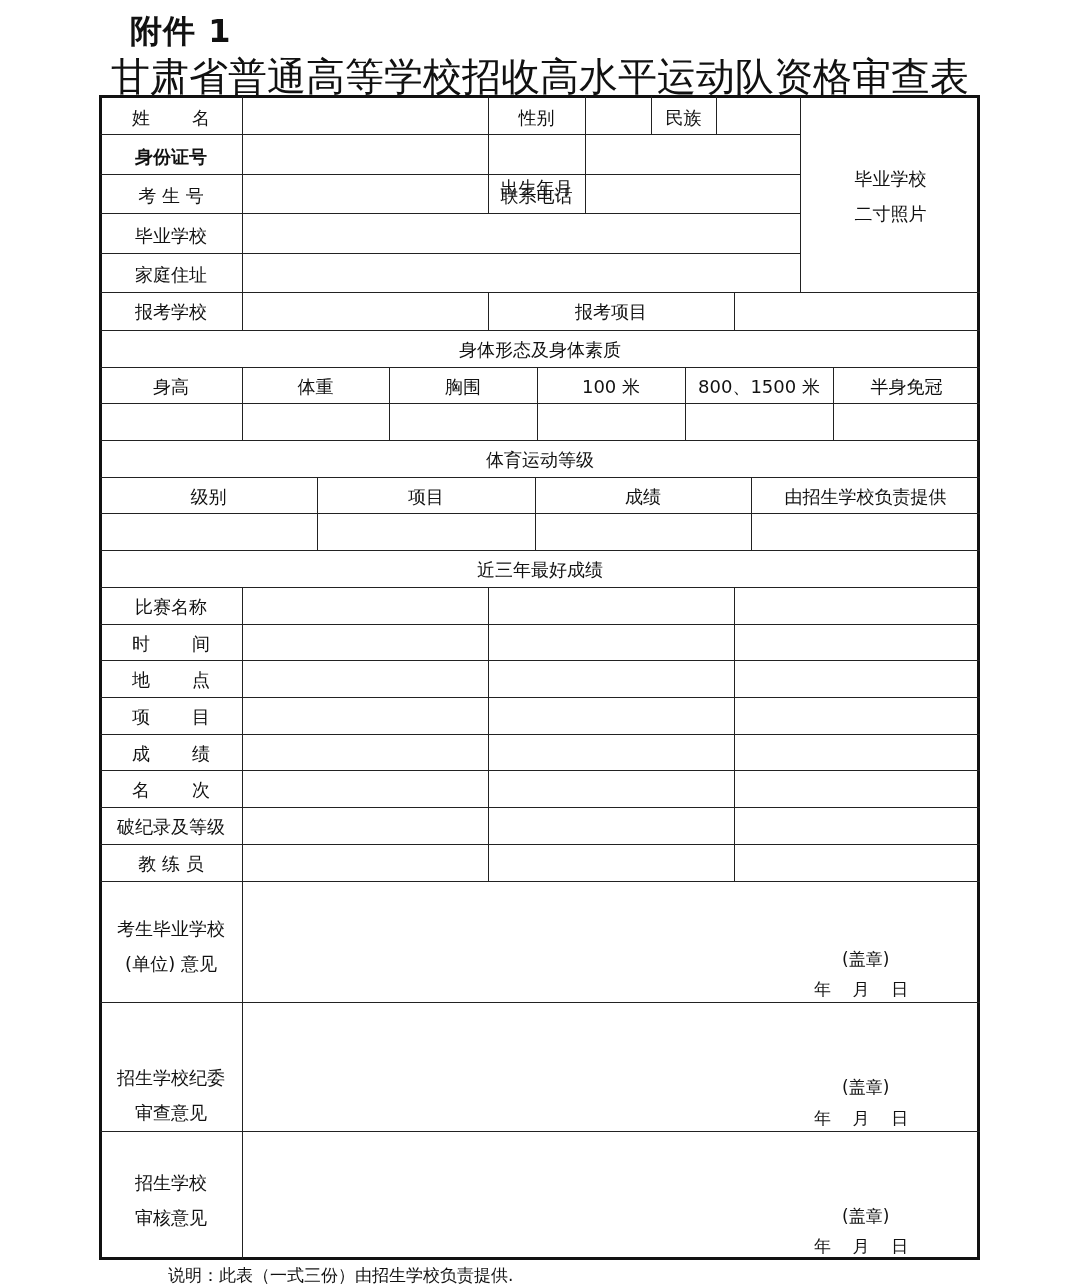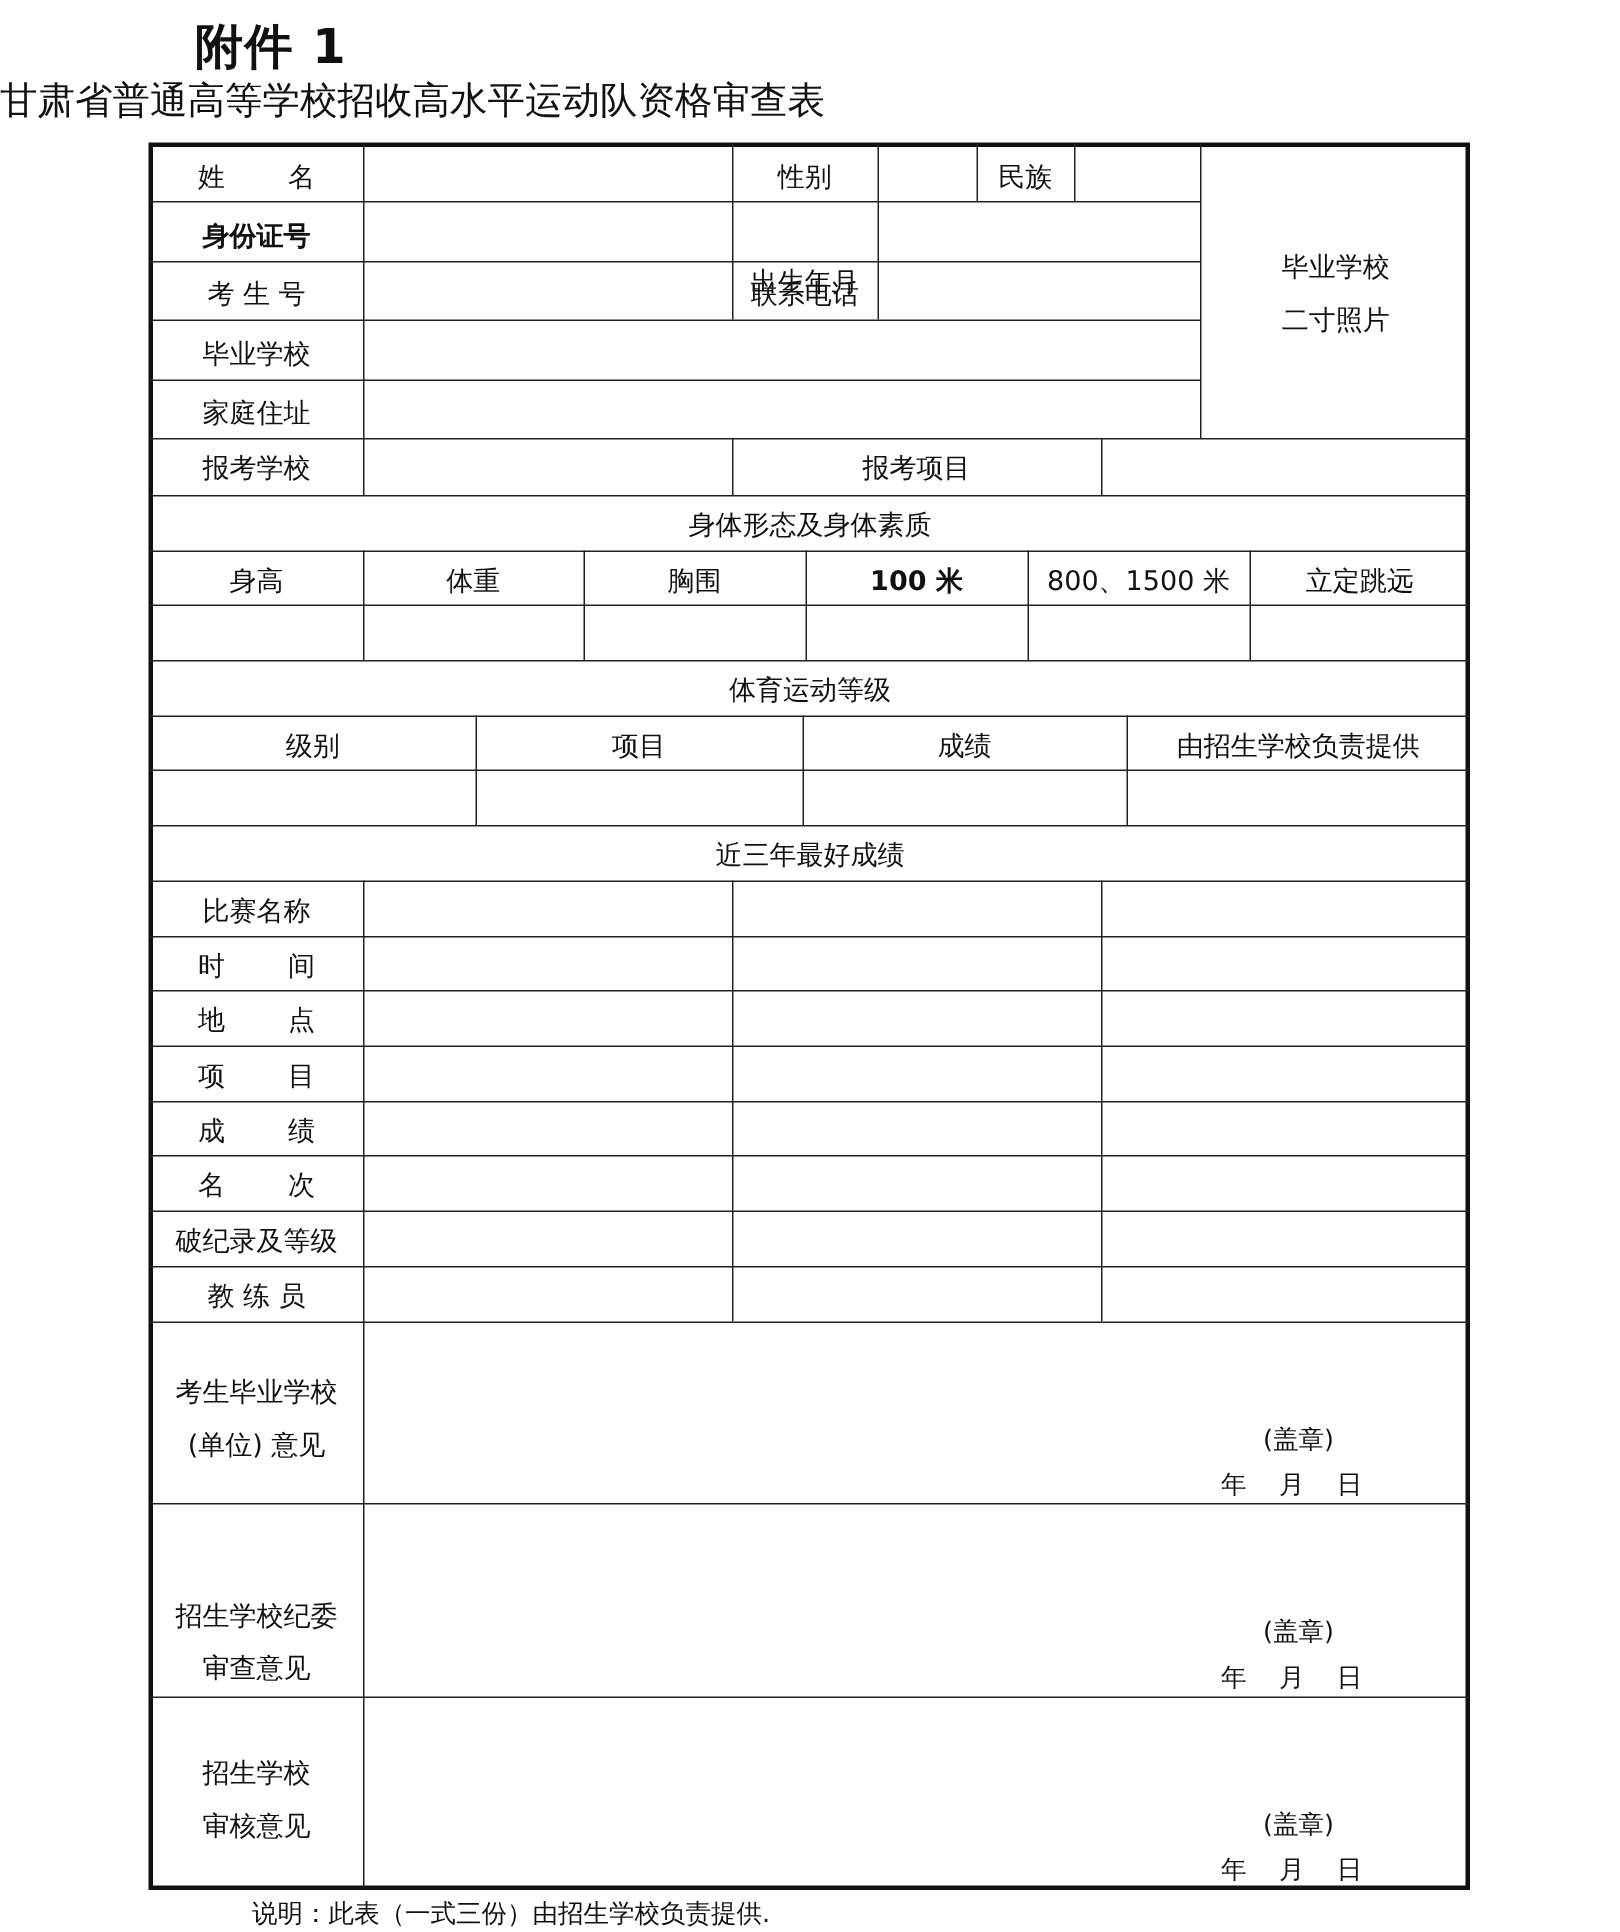--- a/index.html
+++ b/index.html
@@ -1,20 +1,20 @@
 <!DOCTYPE html>
 <html><head>
 <meta charset="utf-8">
 <style>
   html, body { margin:0; padding:0; background:#ffffff; }
   body { width:1080px; height:1288px; position:relative; overflow:hidden;
          font-family:"DejaVu Serif","Liberation Serif",serif; color:#111; }
   .attach { position:absolute; left:130px; top:10px; font-family:"DejaVu Sans","Liberation Sans",sans-serif;
             font-weight:bold; font-size:32px; letter-spacing:1px; }
-  .title { position:absolute; left:0; width:1080px; top:50px; text-align:left; font-size:25px;
+  .title { position:absolute; left:0; width:1080px; top:50px; text-align:center; font-size:39px;
            font-family:"DejaVu Sans","Liberation Sans",sans-serif; letter-spacing:0px; }
   .frame { position:absolute; left:99px; top:95px; width:881px; height:1165px;
            border:3px solid #111; box-sizing:border-box; }
   .hl { position:absolute; height:0; border-top:1.5px solid #222; }
   .vl { position:absolute; width:0; border-left:1.5px solid #222; }
   .cell { position:absolute; display:flex; align-items:center; justify-content:center;
           font-size:18px; white-space:pre; font-family:"DejaVu Sans","Liberation Sans",sans-serif; }
   .cell.sp { justify-content:space-between; padding:0 32px; box-sizing:border-box; }
   .multi { flex-direction:column; line-height:35px; }
   .seal { position:absolute; font-size:17px; font-family:"DejaVu Sans","Liberation Sans",sans-serif; white-space:pre; }
@@ -113,23 +113,23 @@
 
 <div class="cell" style="left:100px;top:294px;width:142px;height:36px;">报考学校</div>
 <div class="cell input" style="left:243px;top:293px;width:245px;height:37px;"></div>
 <div class="cell" style="left:488px;top:294px;width:246px;height:36px;">报考项目</div>
 <div class="cell input" style="left:735px;top:293px;width:245px;height:37px;"></div>
 
 <div class="cell" style="left:100px;top:332px;width:880px;height:36px;">身体形态及身体素质</div>
 <div class="cell" style="left:100px;top:369px;width:142px;height:36px;">身高</div>
 <div class="cell" style="left:242px;top:369px;width:147px;height:36px;">体重</div>
 <div class="cell" style="left:389px;top:369px;width:148px;height:36px;">胸围</div>
-<div class="cell" style="left:537px;top:369px;width:148px;height:36px;font-weight:bold;">100 米</div>
+<div class="cell" style="left:537px;top:369px;width:148px;height:36px;">100 米</div>
 <div class="cell" style="left:685px;top:369px;width:148px;height:36px;">800、1500 米</div>
-<div class="cell" style="left:833px;top:369px;width:147px;height:36px;">立定跳远</div>
+<div class="cell" style="left:833px;top:369px;width:147px;height:36px;">半身免冠</div>
 <div class="cell input" style="left:100px;top:404px;width:142px;height:36px;"></div>
 <div class="cell input" style="left:243px;top:404px;width:146px;height:36px;"></div>
 <div class="cell input" style="left:390px;top:404px;width:147px;height:36px;"></div>
 <div class="cell input" style="left:538px;top:404px;width:147px;height:36px;"></div>
 <div class="cell input" style="left:686px;top:404px;width:147px;height:36px;"></div>
 <div class="cell input" style="left:834px;top:404px;width:146px;height:36px;"></div>
 
 <div class="cell" style="left:100px;top:442px;width:880px;height:36px;">体育运动等级</div>
 <div class="cell" style="left:100px;top:479px;width:217px;height:36px;">级别</div>
 <div class="cell" style="left:317px;top:479px;width:218px;height:36px;">项目</div>

